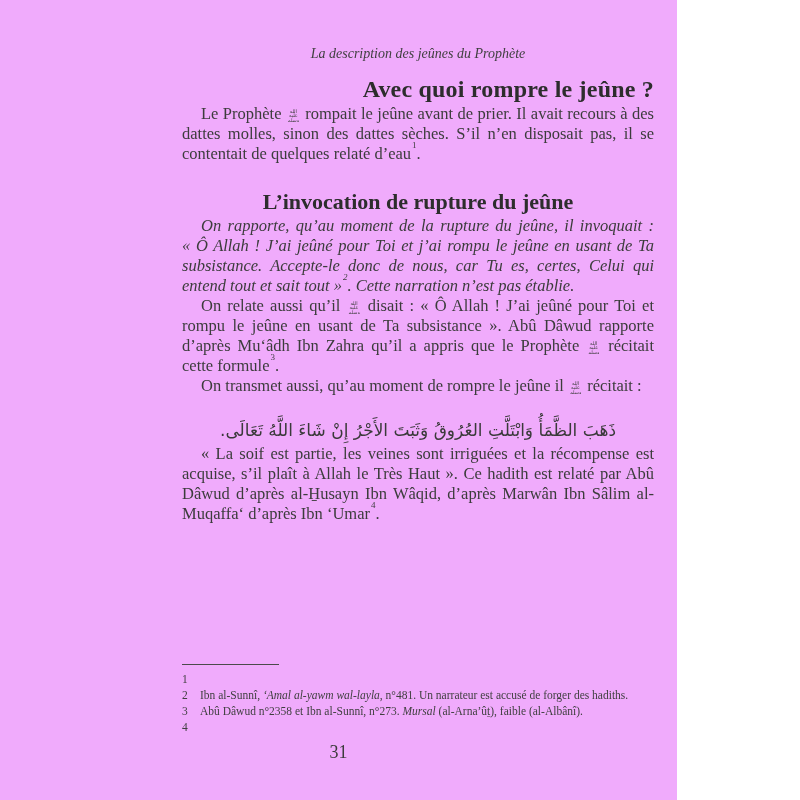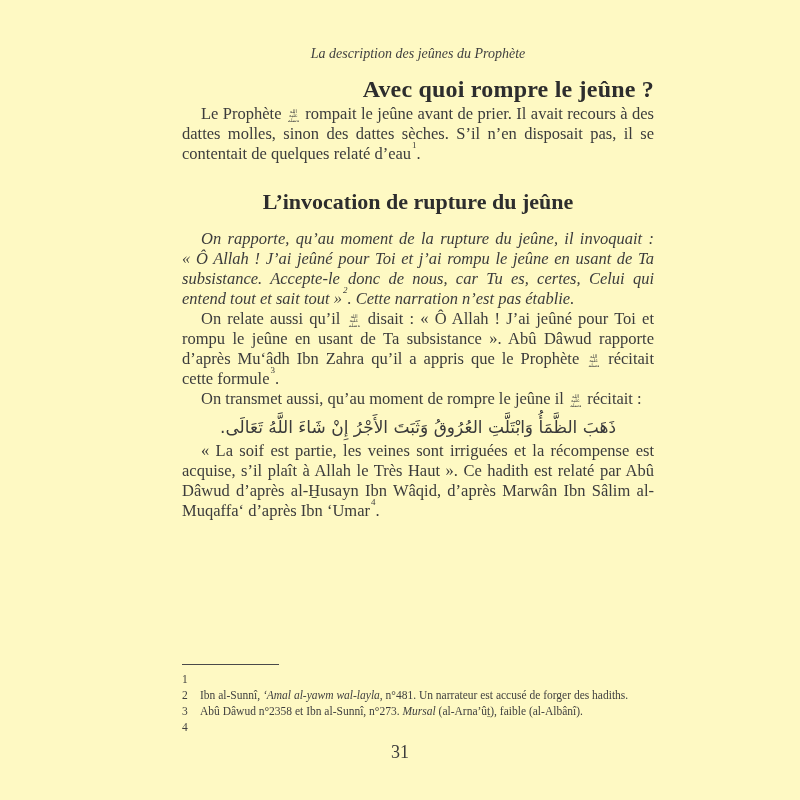--- a/index.html
+++ b/index.html
@@ -2,23 +2,23 @@
 <html><head>
 <meta charset="utf-8">
 <style>
   html, body {
     margin: 0;
     padding: 0;
     background: #ffffff;
   }
   .page {
     position: relative;
-    width: 800px;
+    width: 677px;
     height: 800px;
-    background: #fef9c3;
+    background: #f0abfc;
     overflow: hidden;
     font-family: "Liberation Serif", "DejaVu Serif", serif;
     color: #3c3c3c;
   }
   .content {
     position: absolute;
     left: 182px;
     top: 0;
     width: 472px;
   }
@@ -33,21 +33,21 @@
   h1.chapter-title {
     margin: 12px 0 0 0;
     text-align: right;
     font-size: 24px;
     line-height: 30px;
     font-weight: bold;
     color: #2d2d2d;
     letter-spacing: 0.2px;
   }
   h2.section-title {
-    margin: 24px 0 13px 0;
+    margin: 24px 0 0 0;
     text-align: center;
     font-size: 22px;
     line-height: 28px;
     font-weight: bold;
     color: #2d2d2d;
   }
   p.body {
     margin: 0;
     text-align: justify;
     text-indent: 19px;
@@ -74,21 +74,21 @@
     font-size: 5px;
     line-height: 4.5px;
     vertical-align: -3px;
     text-align: center;
     direction: rtl;
     color: #3f3f3f;
     overflow: hidden;
     max-height: 18px;
   }
   .arabic {
-    margin-top: 4px;
+    margin-top: 20px;
     direction: rtl;
     text-align: center;
     font-family: "DejaVu Sans", sans-serif;
     font-size: 17px;
     line-height: 28px;
     color: #3a3a3a;
   }
   .footnotes {
     position: absolute;
     left: 182px;

